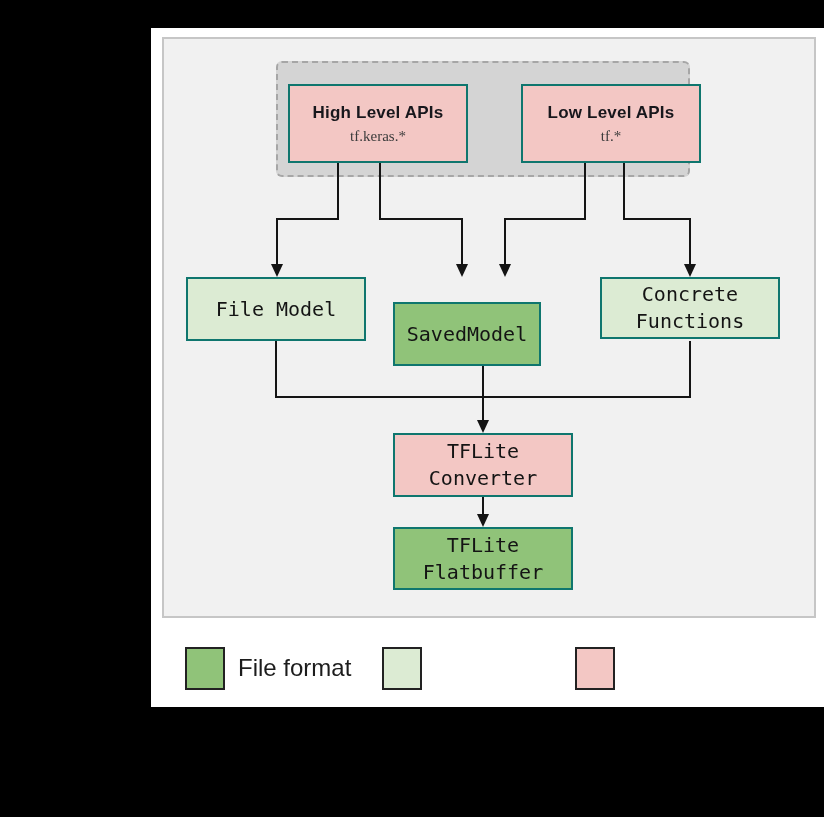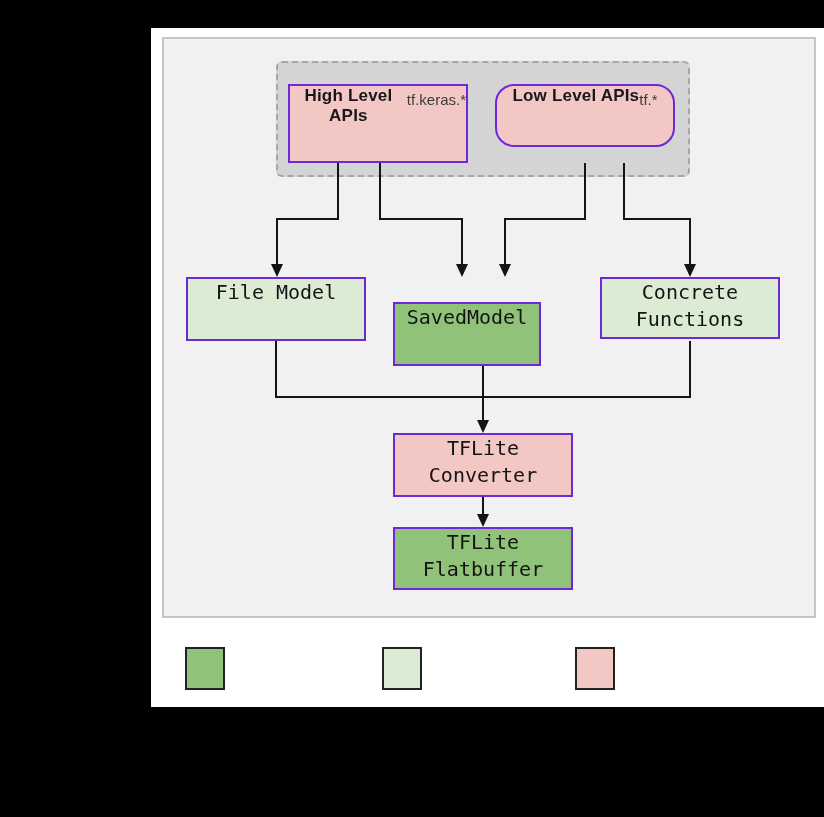--- a/index.html
+++ b/index.html
@@ -11,36 +11,36 @@
   .figure{position:absolute;left:151px;top:28px;width:673px;height:679px;background:#ffffff;}
   .panel{
     position:absolute;left:162px;top:37px;width:654px;height:581px;
     background:#f1f1f1;border:2px solid #c6c6c6;box-sizing:border-box;
   }
   .api-group{
     position:absolute;left:276px;top:61px;width:414px;height:116px;
     background:#d4d4d4;border:2px dashed #a6a6a6;border-radius:6px;box-sizing:border-box;
   }
   .node{
-    position:absolute;box-sizing:border-box;border:2px solid #6d28d9;
-    display:flex;flex-direction:row;justify-content:center;
+    position:absolute;box-sizing:border-box;border:2px solid #0f766e;
+    display:flex;flex-direction:column;align-items:center;justify-content:center;
     text-align:center;z-index:3;
   }
   .node.pink{background:#f3c7c4;}
   .node.green{background:#90c379;}
   .node.lightgreen{background:#dcebd3;}
   #node-high{left:288px;top:84px;width:180px;height:79px;}
-  #node-low{left:495px;top:84px;width:180px;height:63px;border-radius:19px;}
+  #node-low{left:521px;top:84px;width:180px;height:79px;}
   #node-keras{left:186px;top:277px;width:180px;height:64px;}
   #node-saved{left:393px;top:277px;width:148px;height:64px;margin-top:25px;}
   #node-concrete{left:600px;top:277px;width:180px;height:62px;}
   #node-converter{left:393px;top:433px;width:180px;height:64px;}
   #node-flatbuffer{left:393px;top:527px;width:180px;height:63px;}
   .api-title{font-size:17px;font-weight:600;color:#17171c;letter-spacing:.2px;}
-  .api-code{font-family:Liberation Sans, sans-serif;font-size:15px;color:#3c3c3c;margin-top:5px;}
+  .api-code{font-family:Liberation Serif, serif;font-size:15px;color:#3c3c3c;margin-top:5px;}
   .mono-label{
     font-family:"DejaVu Sans Mono",monospace;font-size:20px;color:#141414;
     white-space:pre-line;line-height:27px;
   }
   svg.connectors{position:absolute;left:0;top:0;z-index:2;pointer-events:none;}
   .legend-item{position:absolute;top:646px;height:44px;display:flex;align-items:center;gap:13px;}
   #legend-file-format{left:185px;}
   #legend-data-type{left:382px;}
   #legend-infrastructure{left:575px;}
   .swatch{width:40px;height:43px;border:2px solid #222222;box-sizing:border-box;}
@@ -106,20 +106,21 @@
 Converter</div>
 </div>
 
 <div class="node green" id="node-flatbuffer">
   <div class="mono-label">TFLite
 Flatbuffer</div>
 </div>
 
 <div class="legend-item" id="legend-file-format">
   <div class="swatch sw-green"></div>
+  <div class="legend-label">File format</div>
 </div>
 
 <div class="legend-item" id="legend-data-type">
   <div class="swatch sw-lightgreen"></div>
 </div>
 
 <div class="legend-item" id="legend-infrastructure">
   <div class="swatch sw-pink"></div>
 </div>
 

